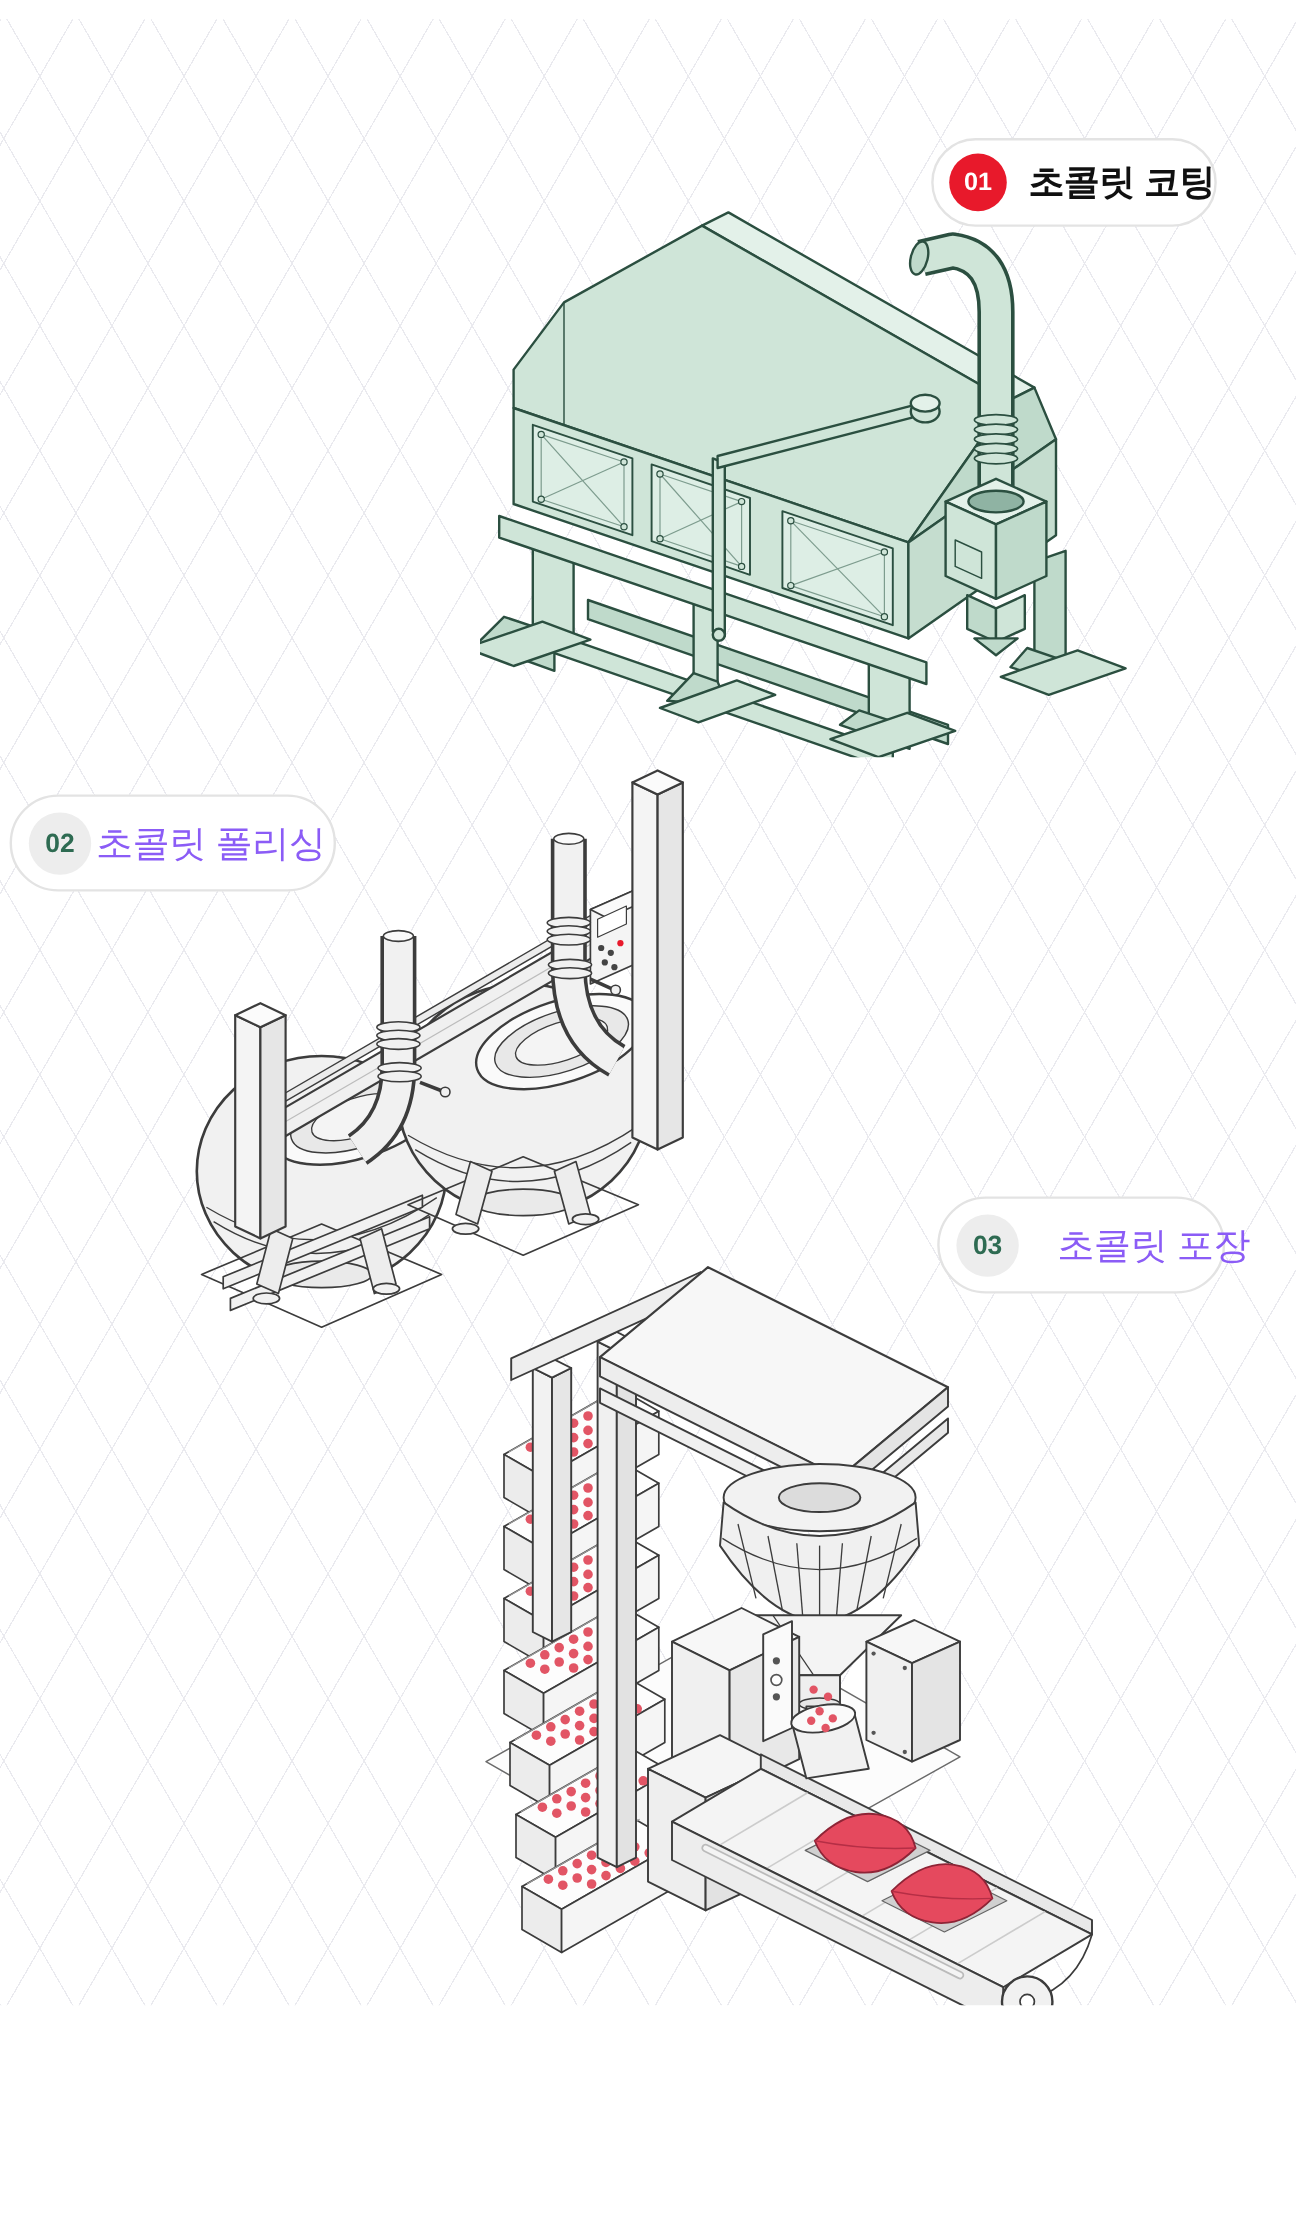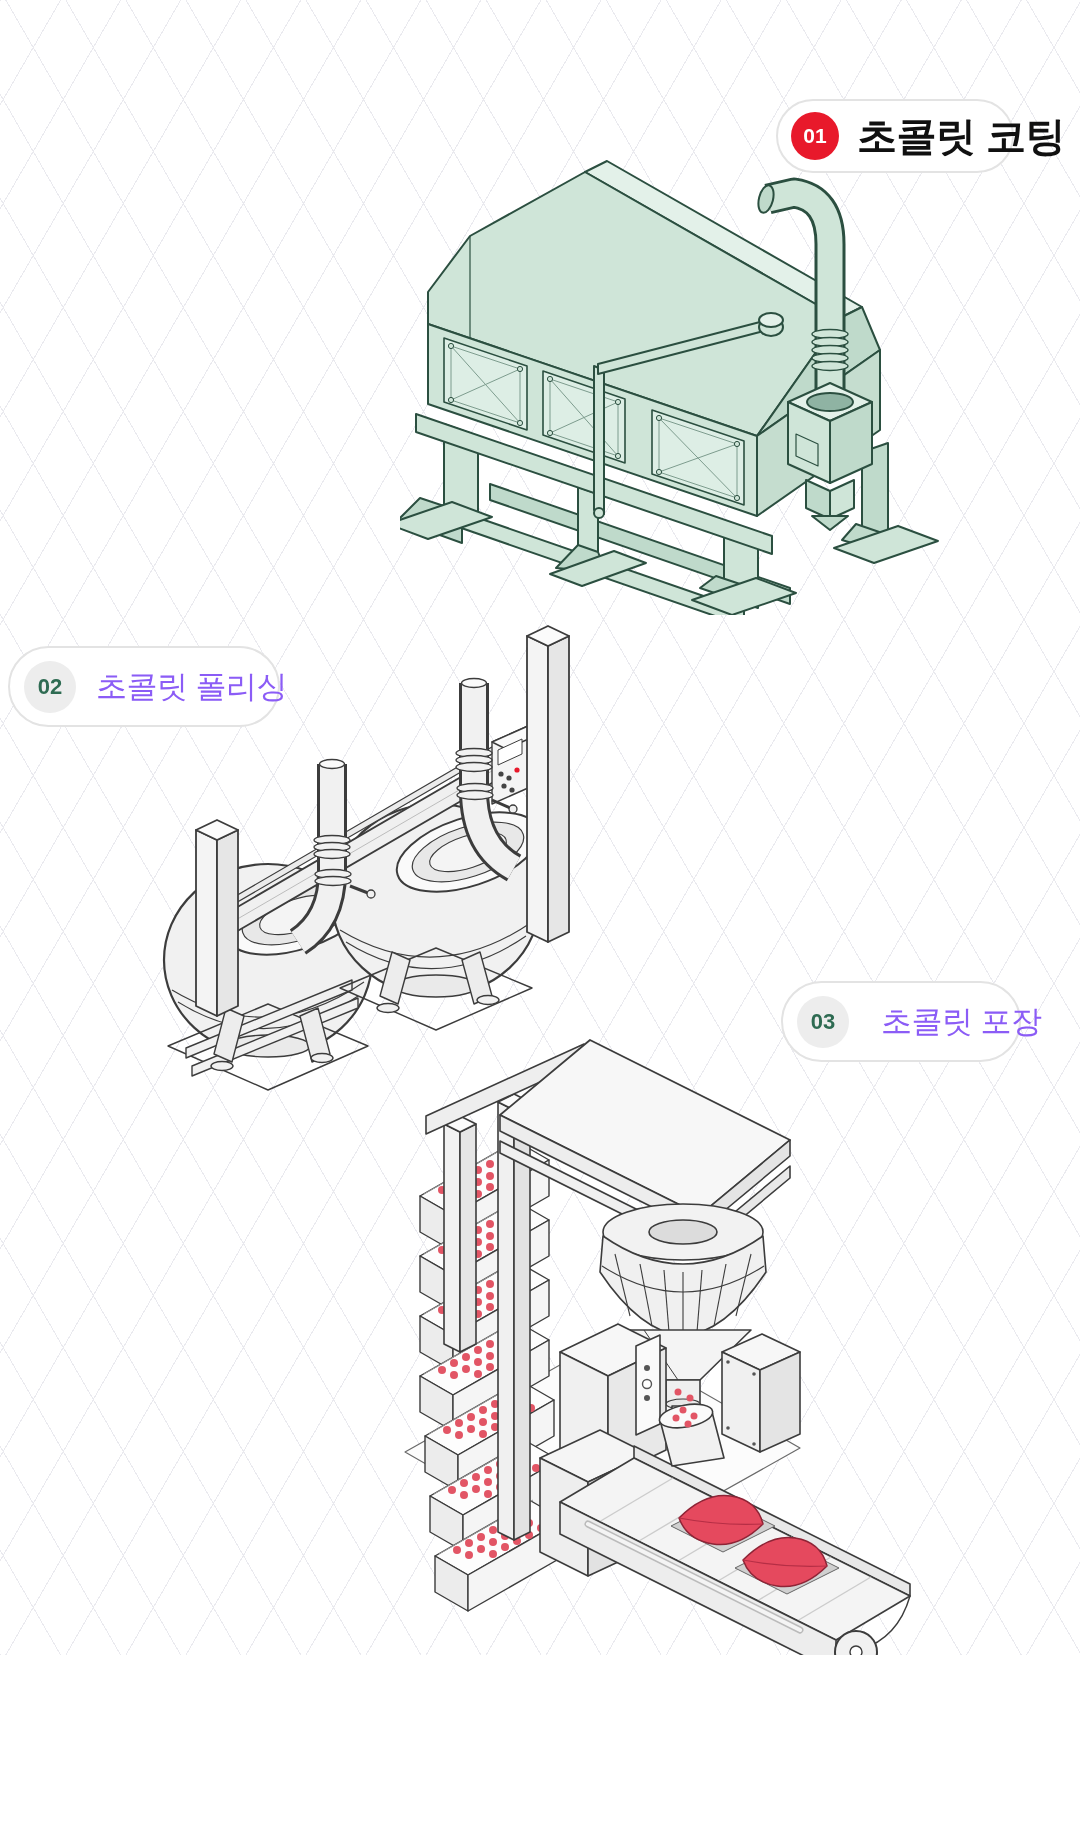--- a/index.html
+++ b/index.html
@@ -1,36 +1,36 @@
 <!DOCTYPE html>
 <html><head>
 <meta charset="utf-8">
 <style>
   html,body{margin:0;padding:0;background:#fff;}
   .canvas{
-    position:relative;width:1080px;height:1655px;margin:0 auto;overflow:hidden;
+    position:relative;width:1080px;height:1655px;margin:16px auto;overflow:hidden;
     background:
       repeating-linear-gradient(60deg,  #eaeaef 0 1px, transparent 1px 52px),
       repeating-linear-gradient(120deg, #eaeaef 0 1px, transparent 1px 52px),
       #ffffff;
     font-family:"Liberation Sans","DejaVu Sans",sans-serif;
   }
   .pill{
     position:absolute;display:flex;align-items:center;box-sizing:border-box;
     background:#fff;border:2px solid #e3e3e3;border-radius:60px;
   }
   .pill .num{
     display:flex;align-items:center;justify-content:center;flex:0 0 auto;
     border-radius:50%;font-weight:700;letter-spacing:0;
   }
   .pill .txt{white-space:nowrap;letter-spacing:-0.5px;color:#1b1b1b;}
   .pill-1{left:776px;top:99px;width:238px;height:74px;padding-left:13px;gap:18px;}
   .pill-1 .num{width:48px;height:48px;background:#e8192b;color:#fff;font-size:21px;}
-  .pill-1 .txt{font-size:40px;font-weight:800;color:#101010;}
-  .pill-2{left:8px;top:646px;width:272px;height:81px;padding-left:14px;gap:20px;}
+  .pill-1 .txt{font-size:30px;font-weight:800;color:#101010;}
+  .pill-2{left:8px;top:646px;width:272px;height:81px;padding-left:14px;gap:4px;}
   .pill-3{left:781px;top:981px;width:240px;height:81px;padding-left:14px;gap:32px;}
   .pill-2 .num,.pill-3 .num{width:52px;height:52px;background:#ededed;color:#2e6b52;font-size:22px;font-weight:600;}
   .pill-2 .txt,.pill-3 .txt{font-size:31px;font-weight:500;color:#8b5cf6;}
   .illus{position:absolute;}
   svg{display:block;}
 </style>
 </head>
 <body>
 
 <div class="canvas">

